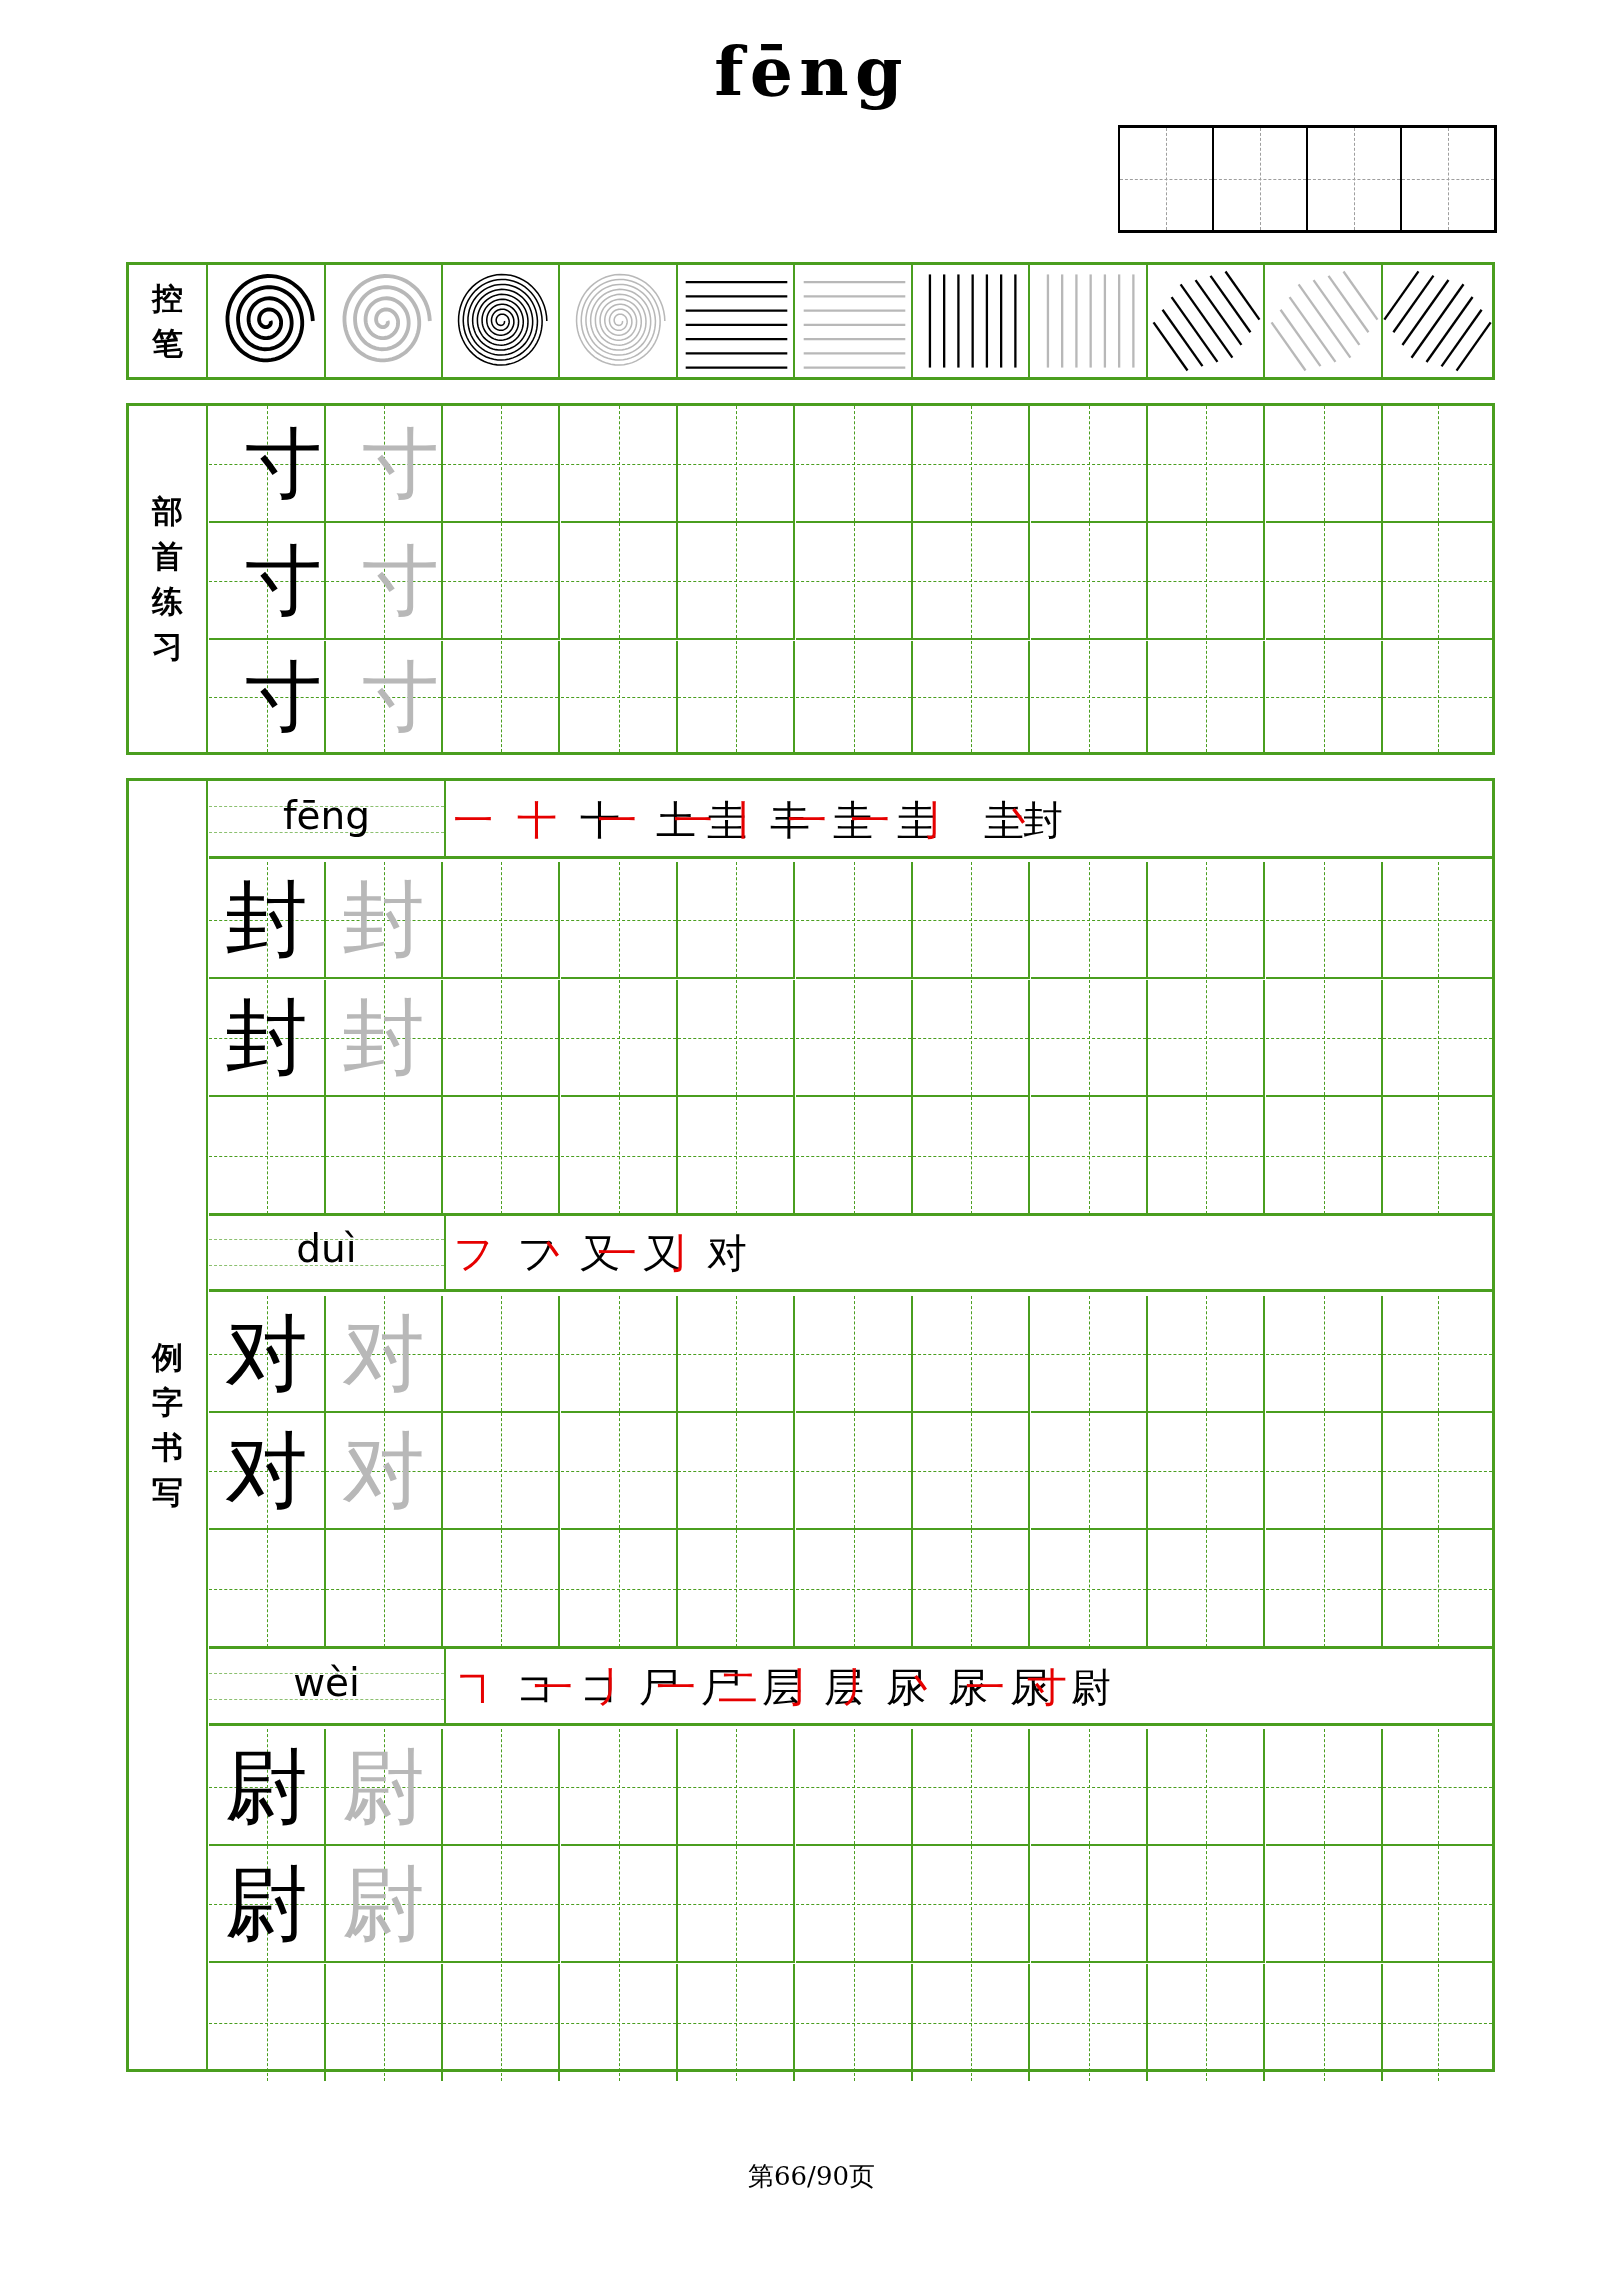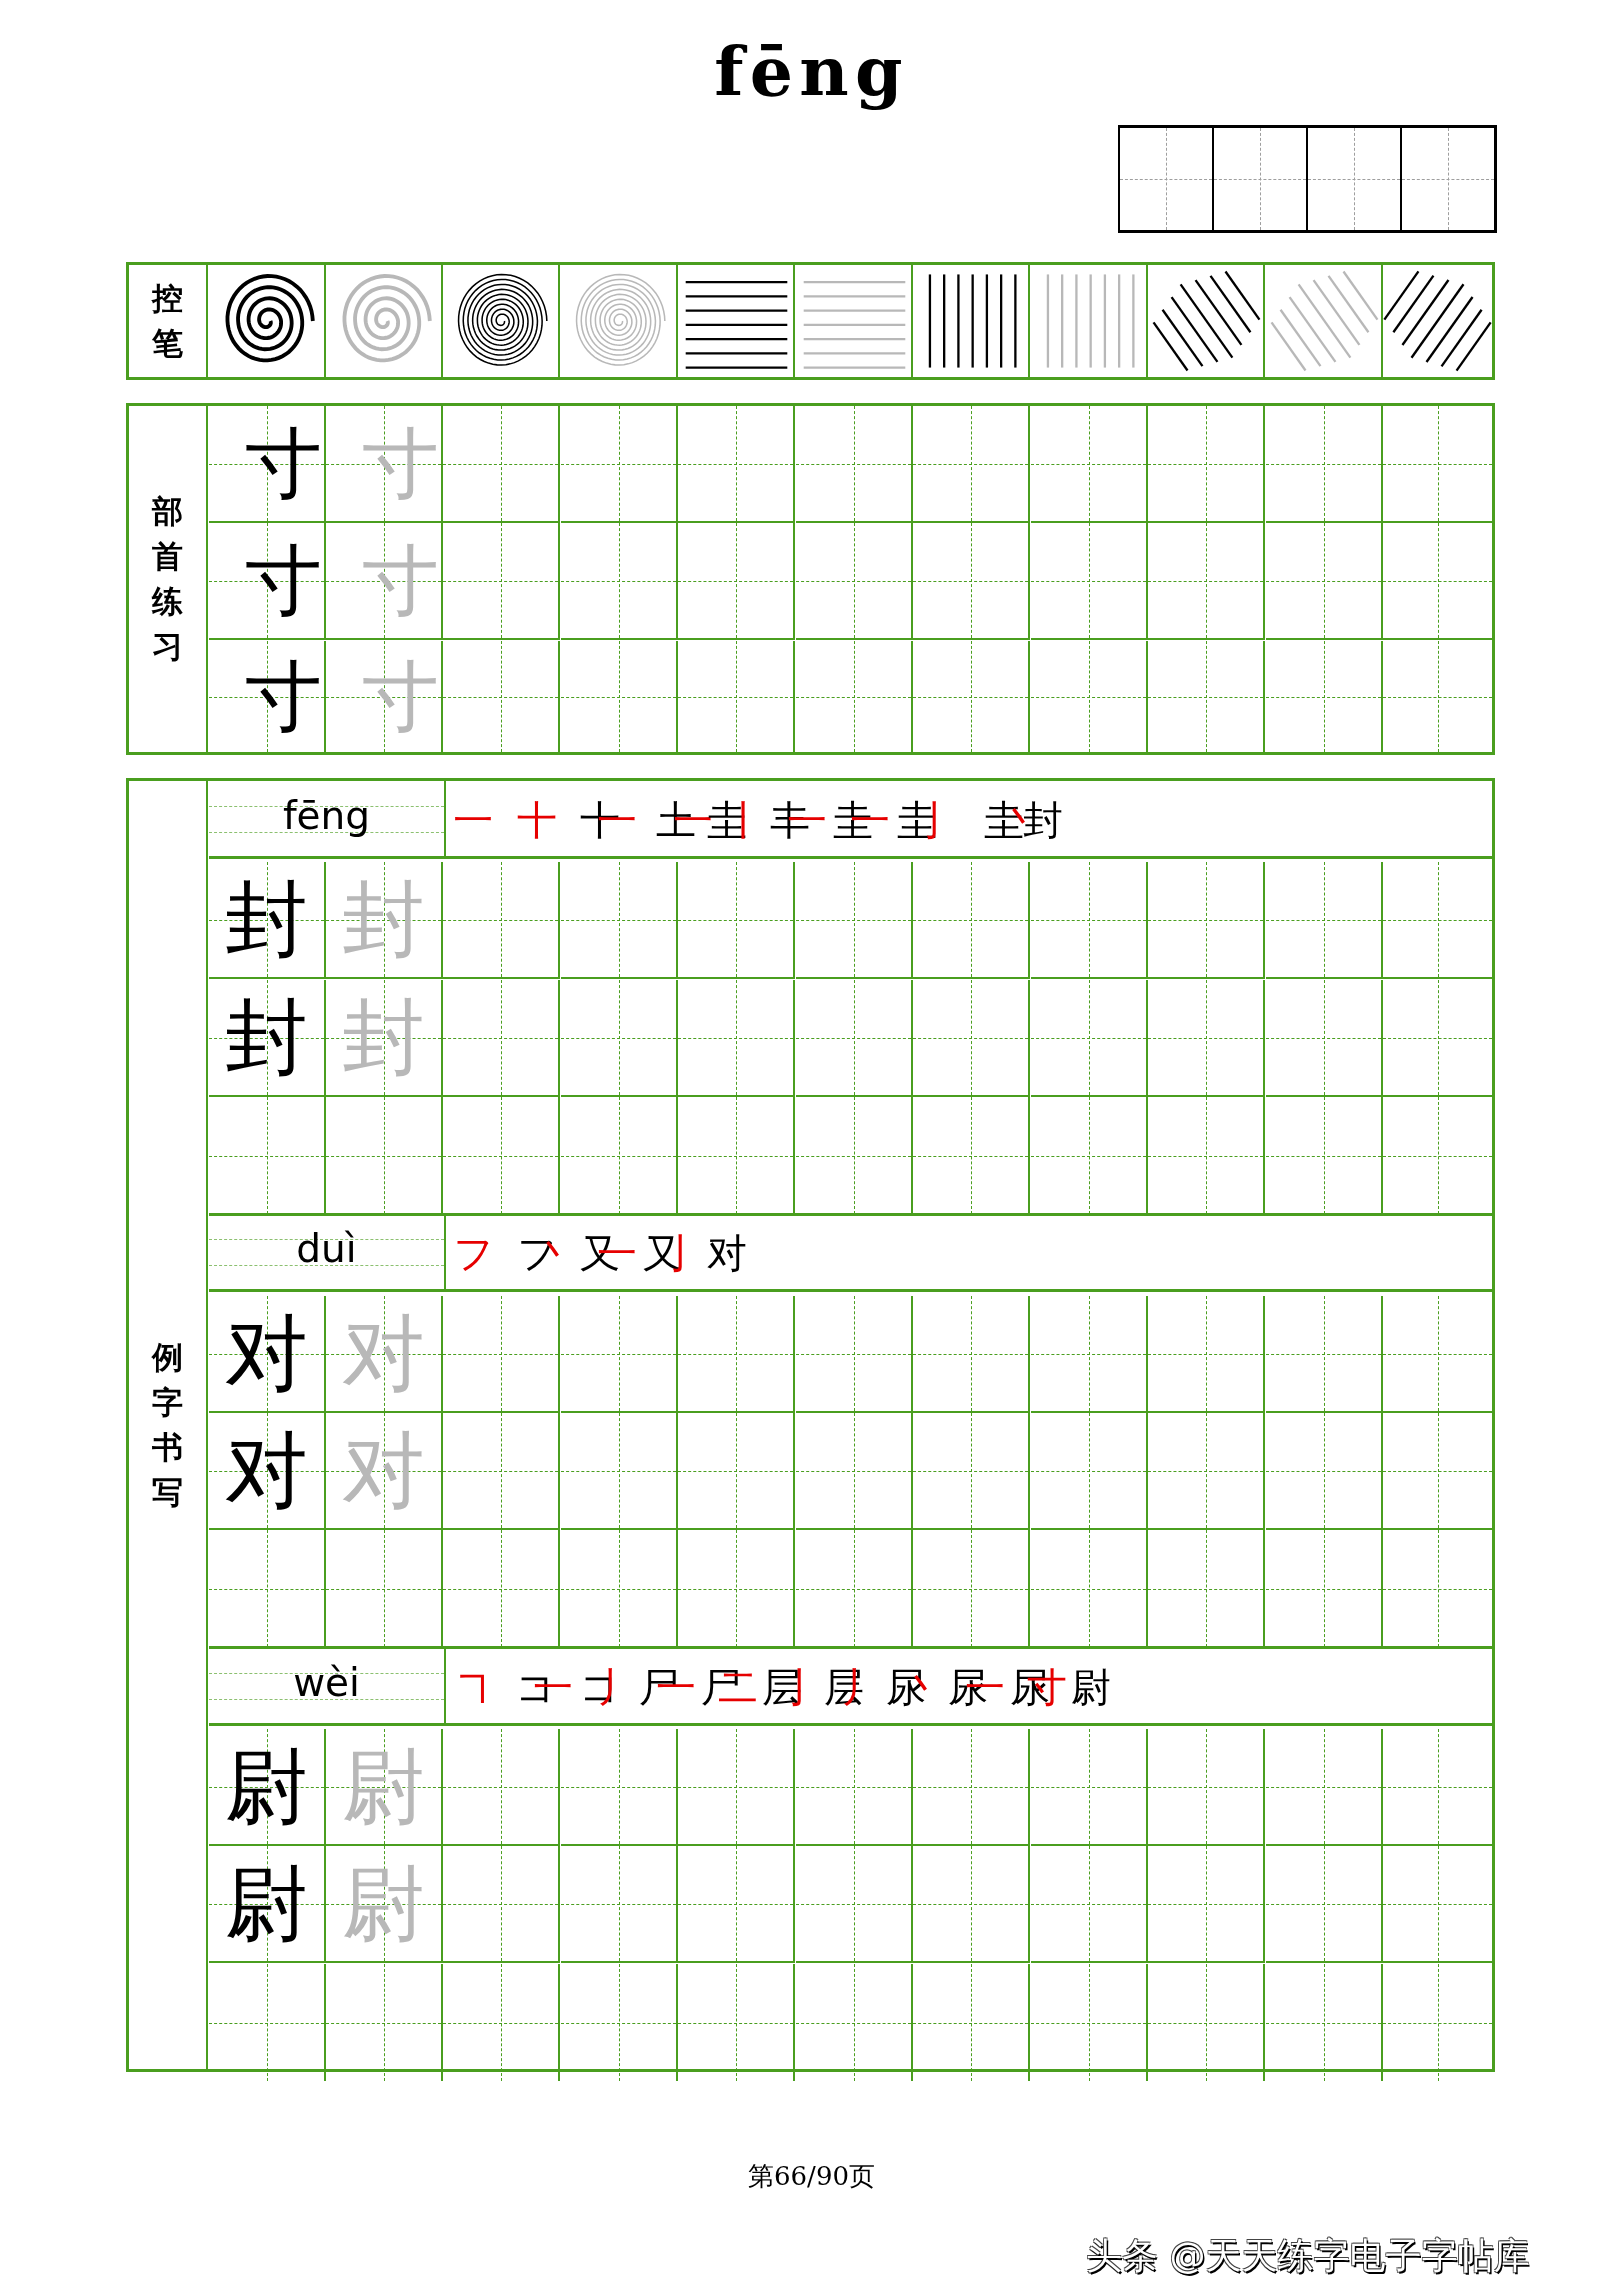--- a/index.html
+++ b/index.html
@@ -789,15 +789,14 @@
         <div class="dv"></div>
         <div class="dh"></div>
       </div>
       <div class="cell last-col last-row" style="left: 1254px; top: 1183px; width: 109px; height: 117px;">
         <div class="dv"></div>
         <div class="dh"></div>
       </div>
     </div>
 
   <div id="page-num" class="abs">第66/90页</div>
-  <div id="watermark" class="abs">头条 @天天练字电子字帖库</div>
 </div>
 
 
 </body></html>

